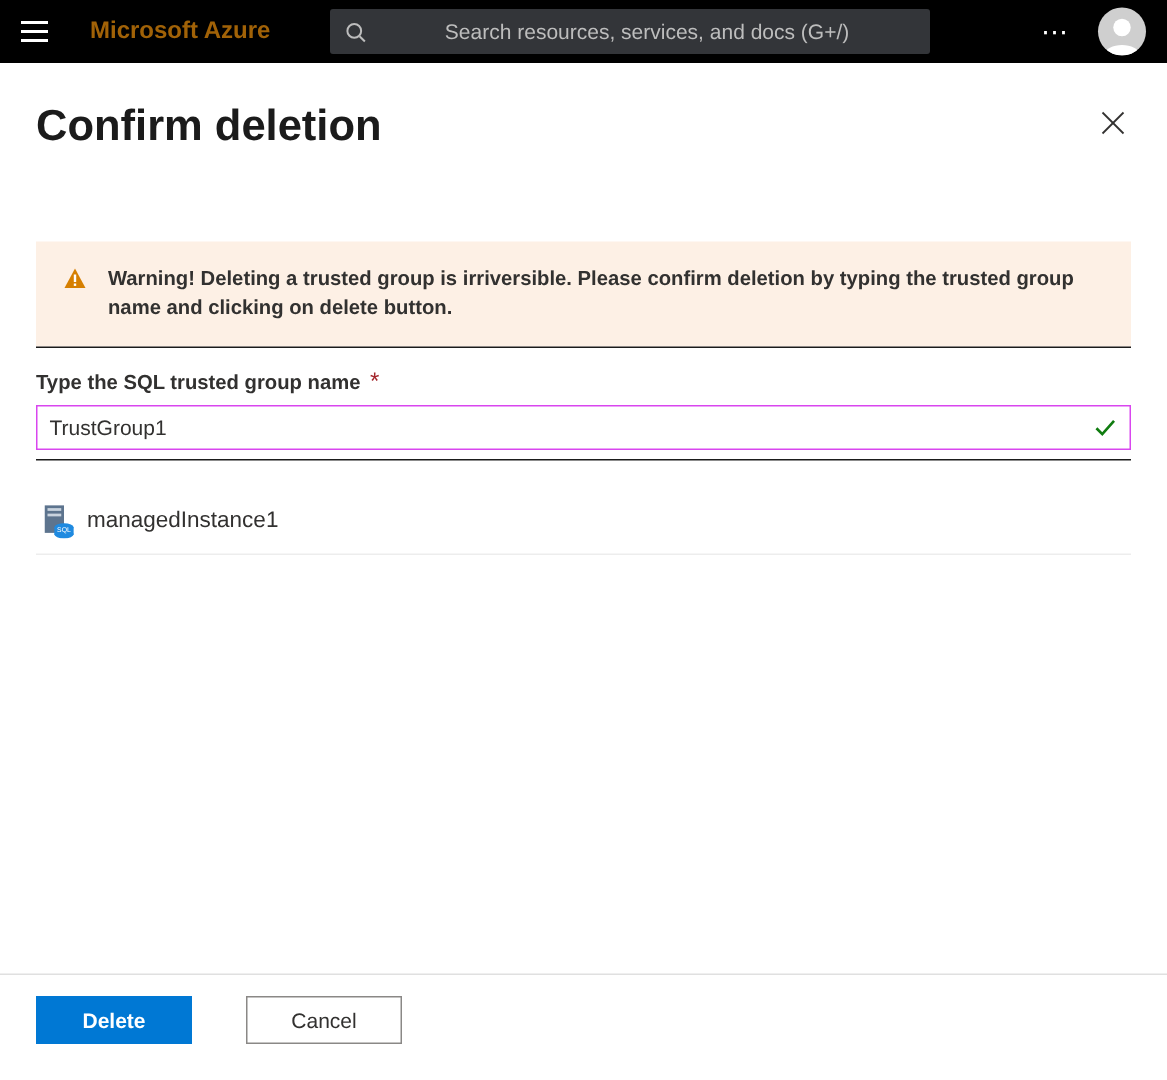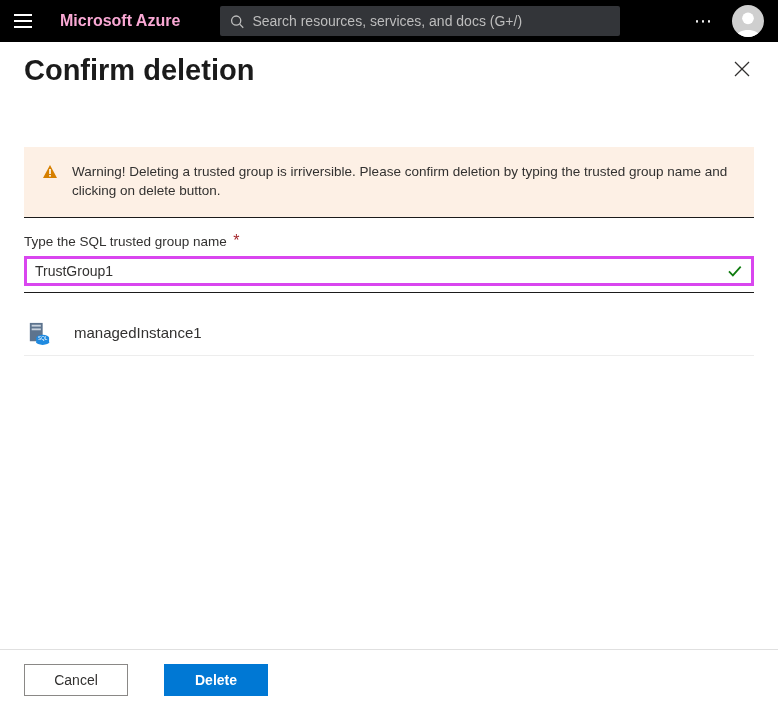--- a/index.html
+++ b/index.html
@@ -28,21 +28,21 @@
       gap: 4px;
       cursor: pointer;
       padding: 0 4px;
     }
     .hamburger span {
       height: 2px;
       background: #fff;
       width: 18px;
     }
     .brand {
-      color: #f9a8d4;
+      color: #a16207;
       font-size: 16px;
       font-weight: 600;
       margin-left: 18px;
       margin-right: 28px;
     }
     .search-box {
       flex: 1;
       max-width: 400px;
       background: #333539;
       border-radius: 2px;
@@ -52,37 +52,38 @@
       padding: 0 10px;
       gap: 8px;
     }
     .search-box input {
       background: transparent;
       border: none;
       color: #ccc;
       font-size: 14px;
       width: 100%;
       outline: none;
+      text-align: center;
     }
     .search-box input::placeholder { color: #bdbdbd; }
     .search-icon-svg { width: 15px; height: 15px; fill: none; stroke: #bdbdbd; stroke-width: 1.5; }
     .top-bar-right { display: flex; align-items: center; gap: 18px; margin-left: auto; margin-right: 4px; }
     .more-dots { color: #fff; font-size: 18px; letter-spacing: 2px; cursor: pointer; }
     .avatar {
       width: 32px; height: 32px;
       border-radius: 50%;
       background: #cfcfcf;
       display: flex;
       align-items: flex-end;
       justify-content: center;
       overflow: hidden;
     }
     .avatar svg { width: 28px; height: 28px; fill: #fff; }
     .dialog {
-      padding: 12px 24px 0 24px;
+      padding: 26px 24px 0 24px;
     }
     .dialog-header {
       display: flex;
       justify-content: space-between;
       align-items: center;
       margin-bottom: 60px;
     }
     .dialog-title {
       font-size: 29px;
       font-weight: 600;
@@ -95,45 +96,47 @@
       padding: 4px;
     }
     .warning-box {
       background: #fdf0e5;
       padding: 16px 18px;
       display: flex;
       gap: 14px;
       font-size: 13.5px;
       color: #323130;
       line-height: 1.4;
+      font-weight: bold;
     }
     .warning-icon {
       width: 16px; height: 16px;
       flex-shrink: 0;
       margin-top: 1px;
     }
     .divider {
       border: none;
       border-top: 1px solid #1b1b1b;
       margin: 0;
     }
     .field-section {
       margin-top: 14px;
     }
     .field-label {
       font-size: 13.5px;
       color: #323130;
+      font-weight: bold;
     }
     .required { color: #a4262c; margin-left: 2px; }
     .input-wrap {
       margin-top: 6px;
       position: relative;
       display: flex;
       align-items: center;
-      border: 3px solid #d946ef;
+      border: 1px solid #d946ef;
       height: 30px;
       padding: 0 8px;
     }
     .input-wrap input {
       border: none;
       outline: none;
       font-size: 14px;
       width: 100%;
       color: #323130;
     }
@@ -146,21 +149,21 @@
       border-top: 1px solid #1b1b1b;
       margin-top: 6px;
       margin-bottom: 0;
     }
     .instance-list {
       margin-top: 18px;
     }
     .instance-row {
       display: flex;
       align-items: center;
-      gap: 24px;
+      gap: 8px;
       padding: 10px 4px;
       border-bottom: 1px solid #ededed;
       font-size: 15px;
       color: #323130;
     }
     .sql-icon {
       width: 22px; height: 24px;
       flex-shrink: 0;
     }
     .footer-divider {
@@ -276,16 +279,16 @@
         <text x="16" y="21" font-size="5" fill="#fff" text-anchor="middle" font-family="Arial">SQL</text>
       </svg>
       <span>managedInstance1</span>
     </div>
   </div>
 </div>
 
 <div class="footer">
   <hr class="footer-divider">
   <div class="footer-buttons">
+    <button class="btn btn-primary">Delete</button>
     <button class="btn btn-secondary">Cancel</button>
-    <button class="btn btn-primary">Delete</button>
   </div>
 </div>
 
 </body></html>

